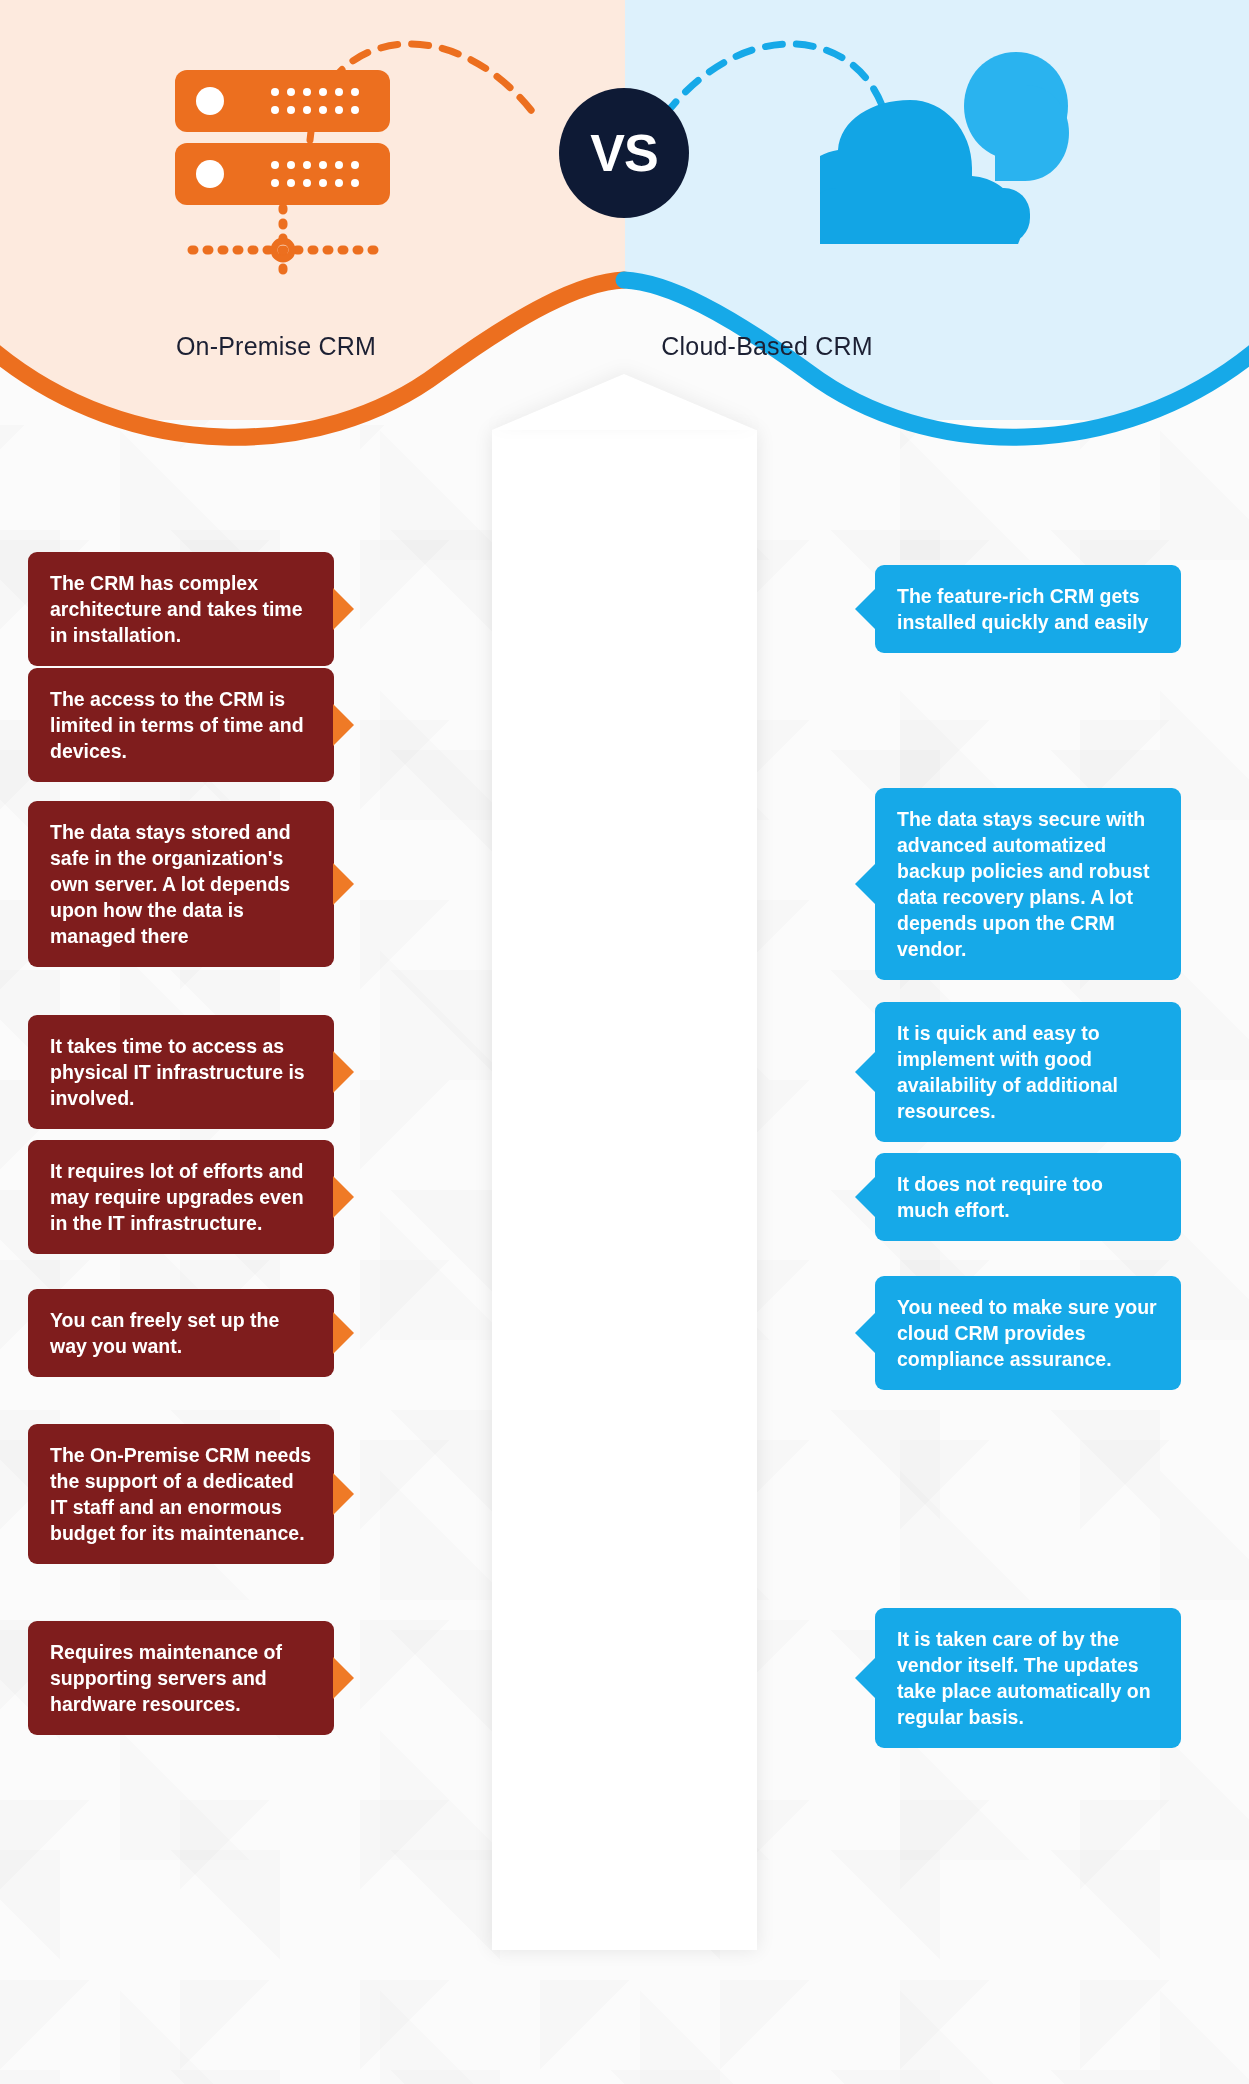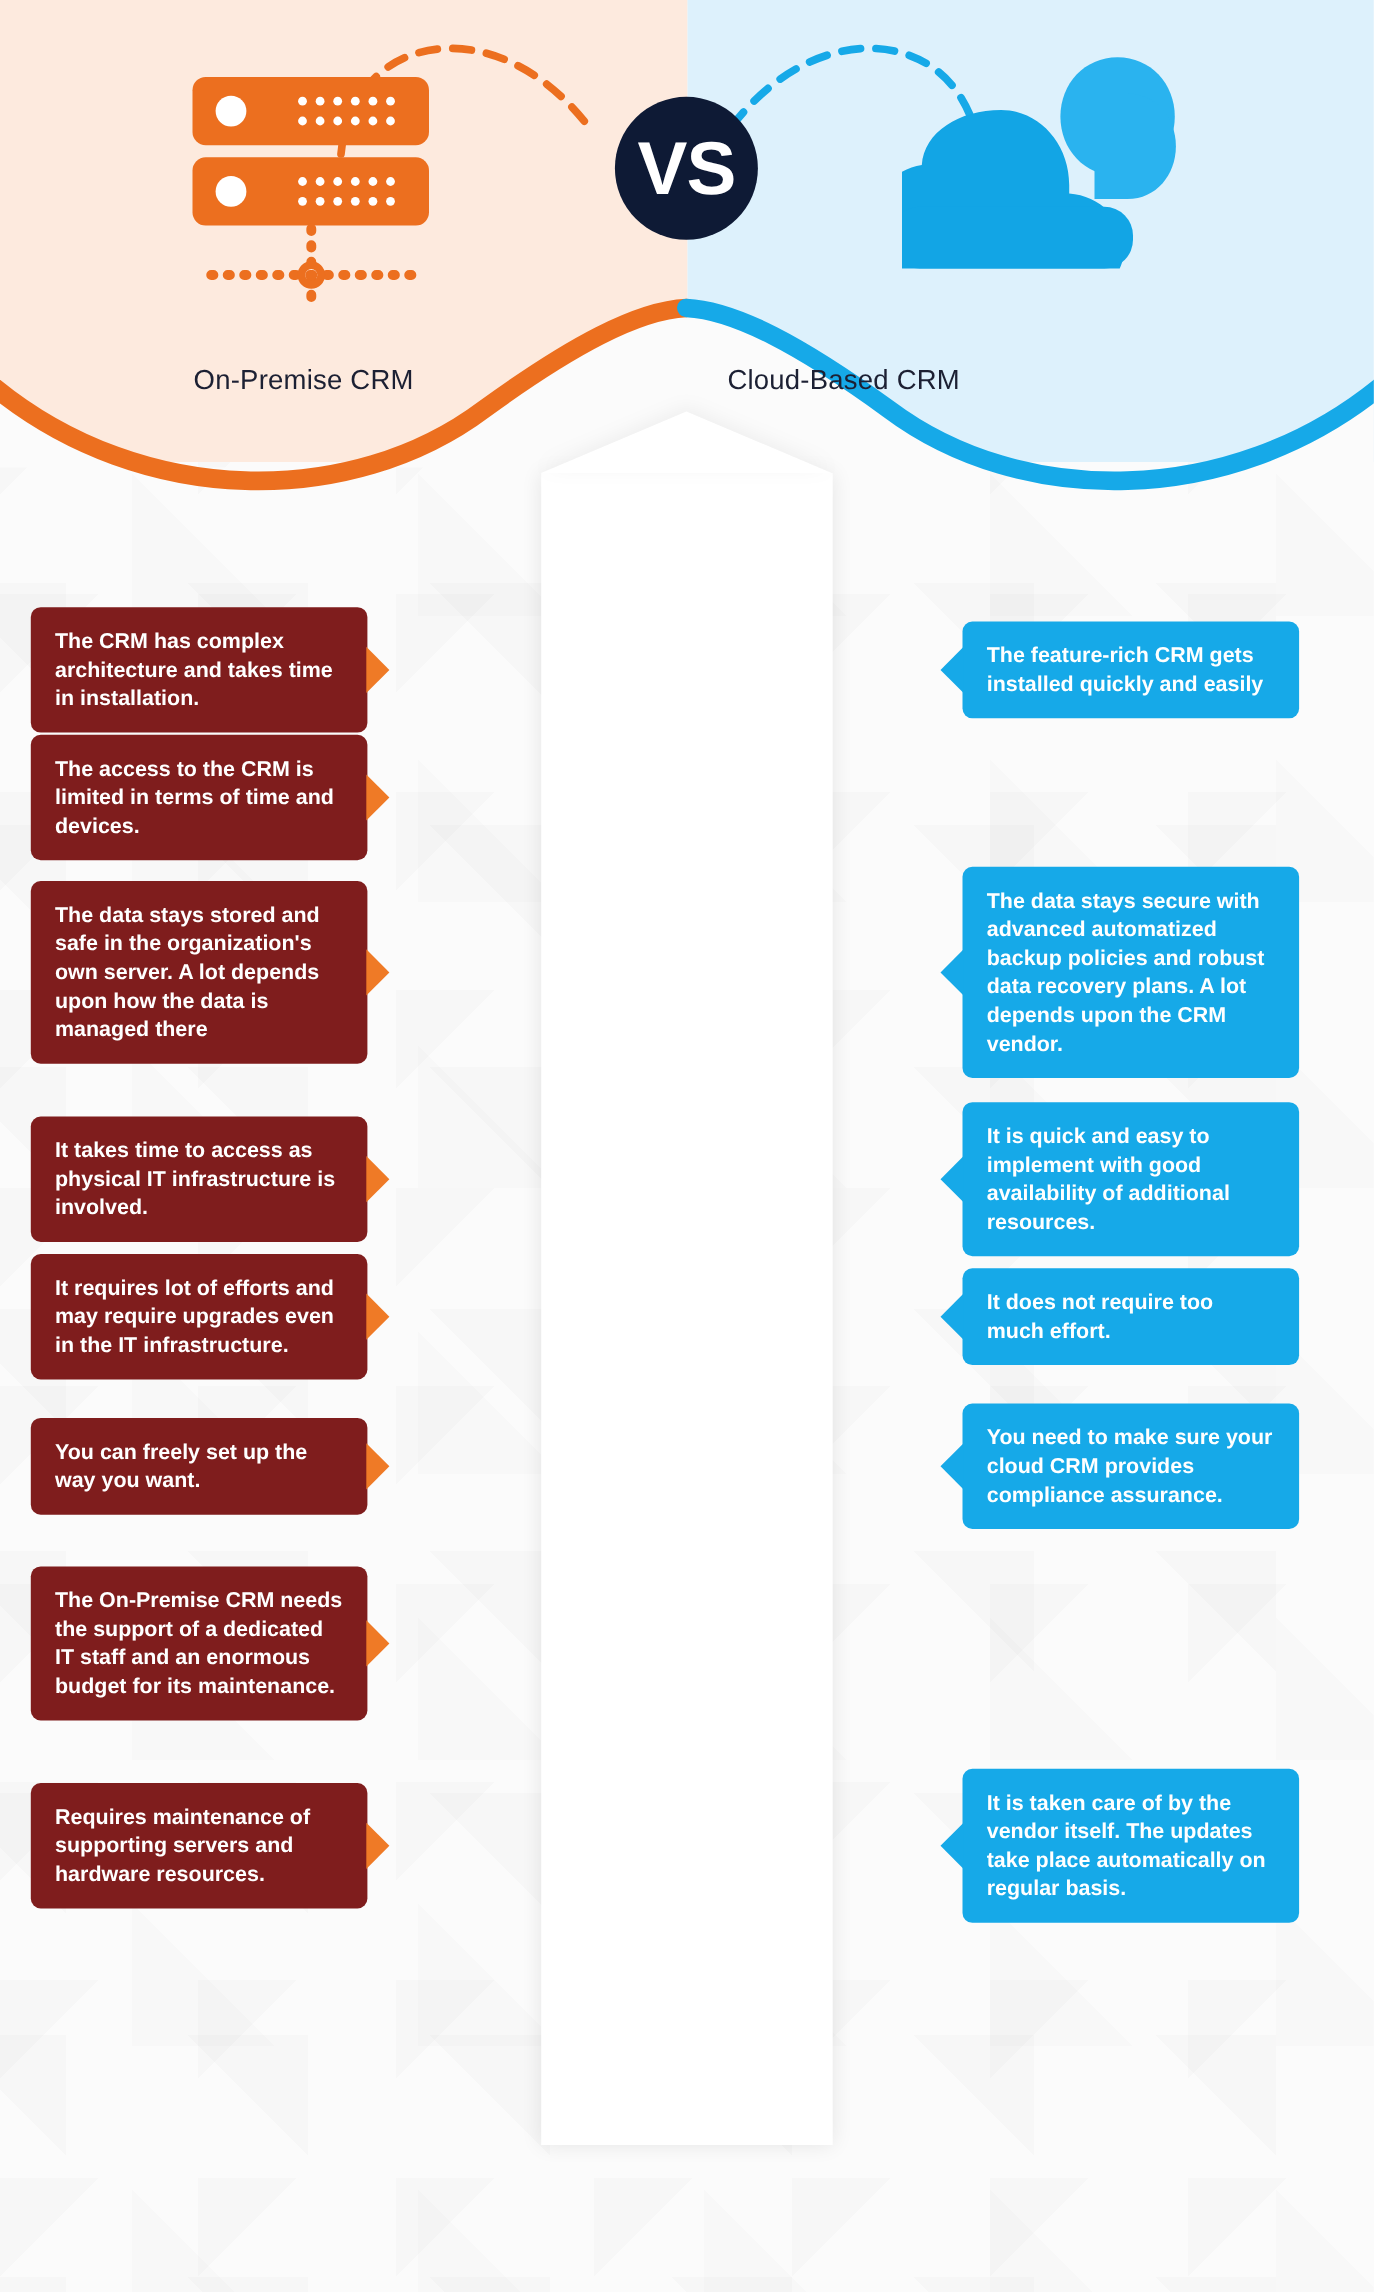--- a/index.html
+++ b/index.html
@@ -76,21 +76,21 @@
     height: 130px;
     border-radius: 50%;
     background: #0e1a35;
     display: flex;
     align-items: center;
     justify-content: center;
     z-index: 8;
   }
   .vs-badge span {
     color: #ffffff;
-    font-size: 68px;
+    font-size: 52px;
     font-weight: bold;
     letter-spacing: -1px;
     font-family: "Liberation Sans", sans-serif;
   }
 
   
   .server-art { position: absolute; left: 170px; top: 70px; z-index: 4; }
   .cloud-art  { position: absolute; left: 820px; top: 40px; z-index: 4; }
   .arc-left   { position: absolute; left: 300px; top: 10px; z-index: 3; }
   .arc-right  { position: absolute; left: 640px; top: 10px; z-index: 3; }

